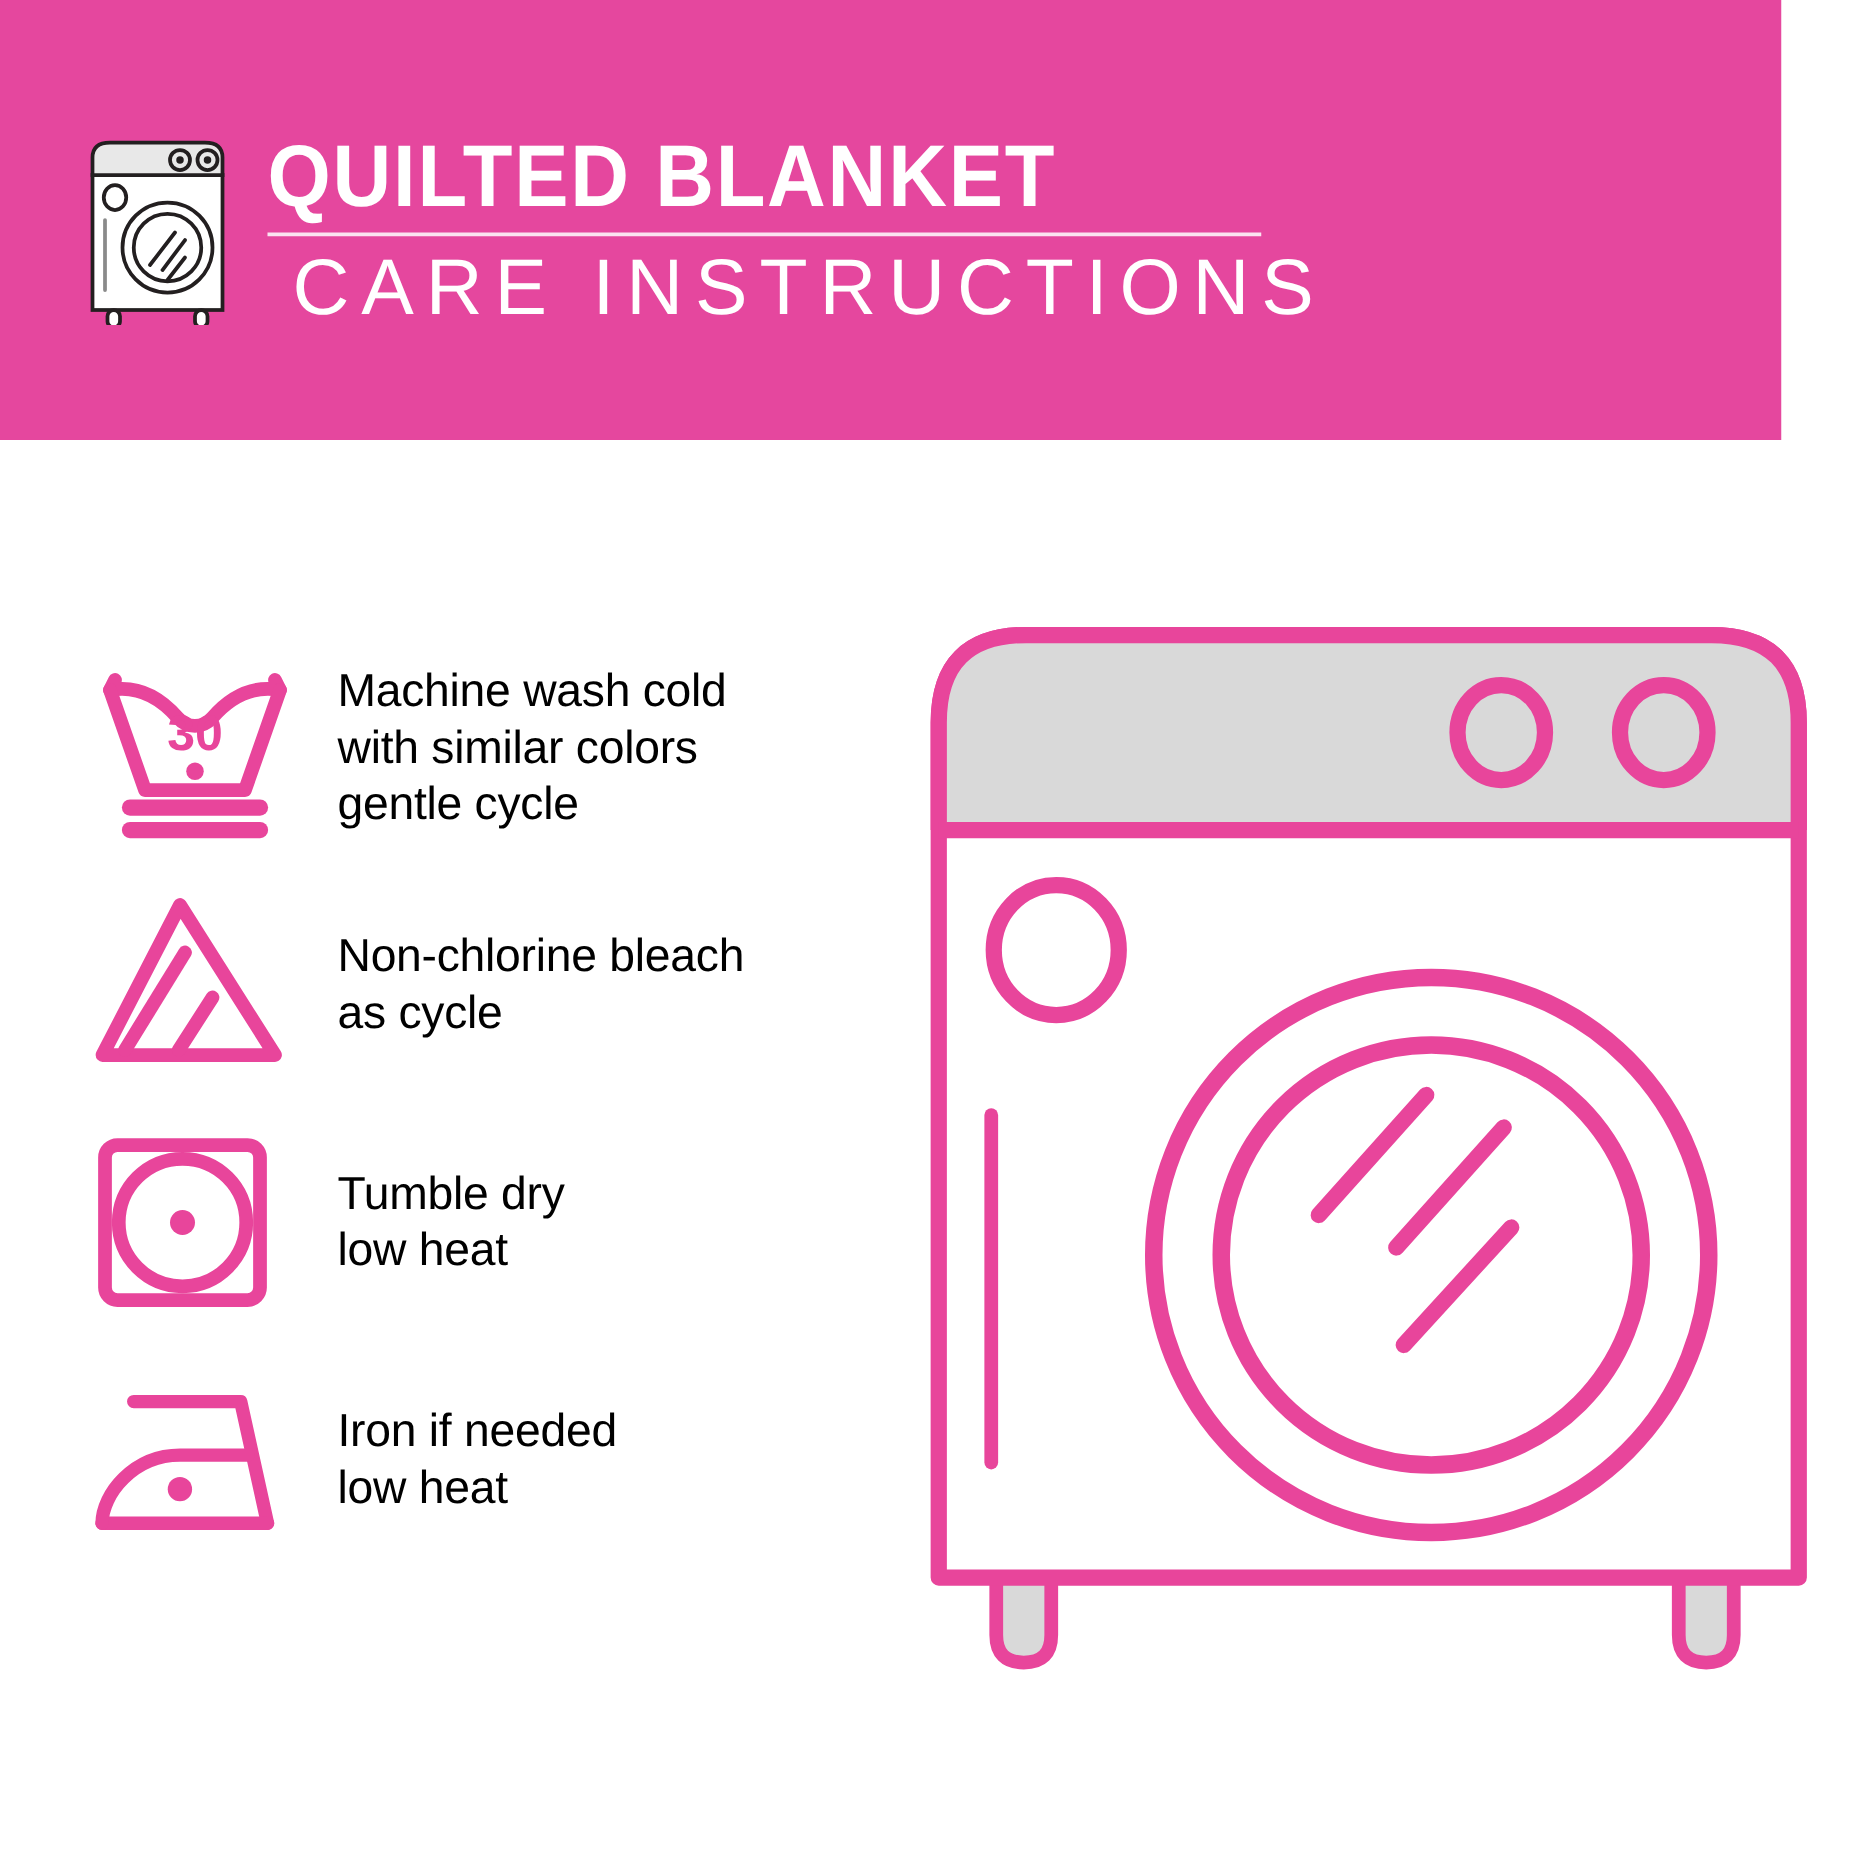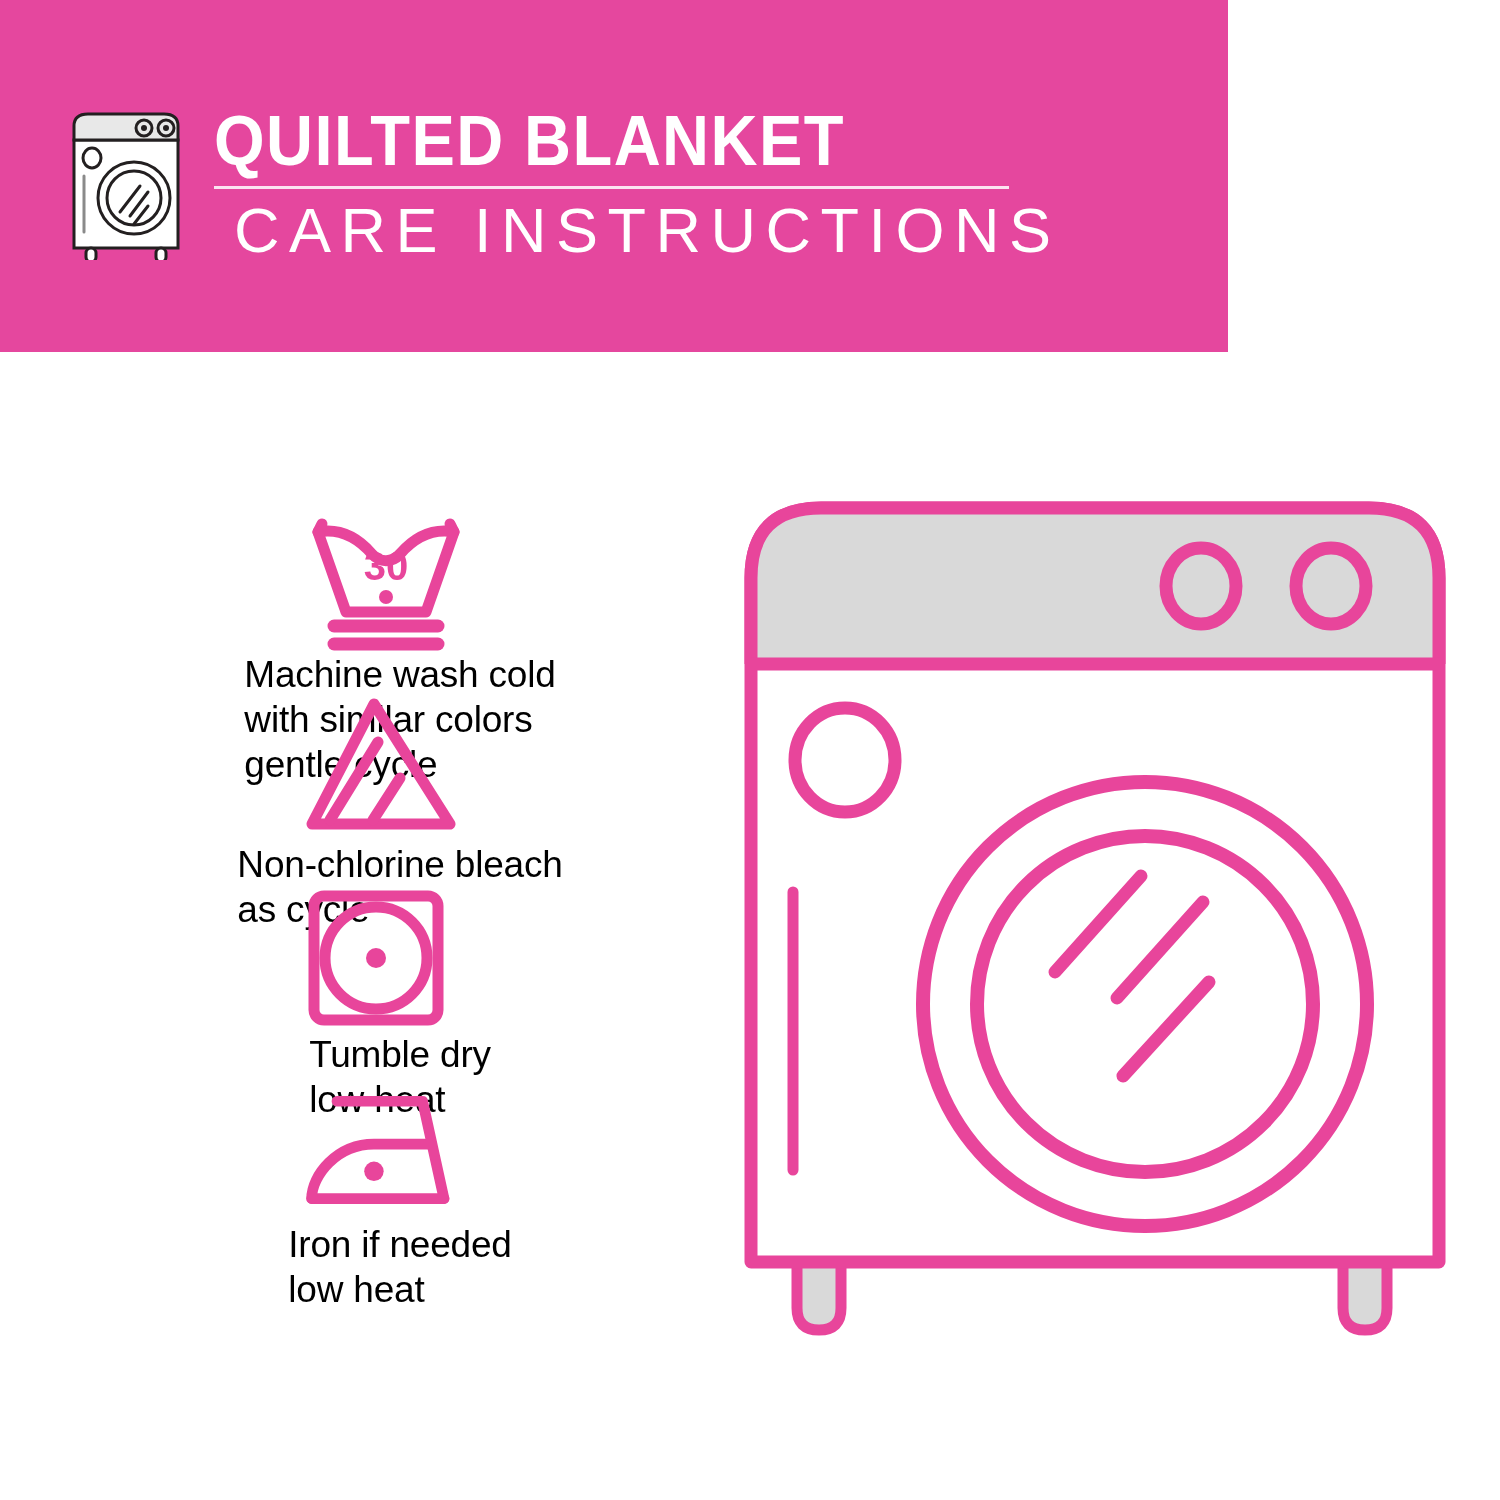--- a/index.html
+++ b/index.html
@@ -13,21 +13,21 @@
     height: 1500px;
     font-family: "Liberation Sans", sans-serif;
     overflow: hidden;
     position: relative;
   }
 
   
   .header {
     position: absolute;
     left: 0; top: 0;
-    width: 1228px;
+    width: 1425px;
     height: 352px;
     background: #e5479e;
     box-sizing: border-box;
   }
   .header-inner {
     position: absolute;
     left: 62px;
     top: 100px;
     display: flex;
     flex-direction: row;
@@ -84,21 +84,21 @@
 
   
   .care-list {
     position: absolute;
     left: 70px;
     top: 150px;
     width: 640px;
   }
   .care-row {
     display: flex;
-    flex-direction: column;
+    flex-direction: row;
     align-items: center;
     height: 190px;
   }
   .care-symbol {
     width: 180px;
     flex: 0 0 auto;
     display: flex;
     align-items: center;
     justify-content: flex-start;
   }

